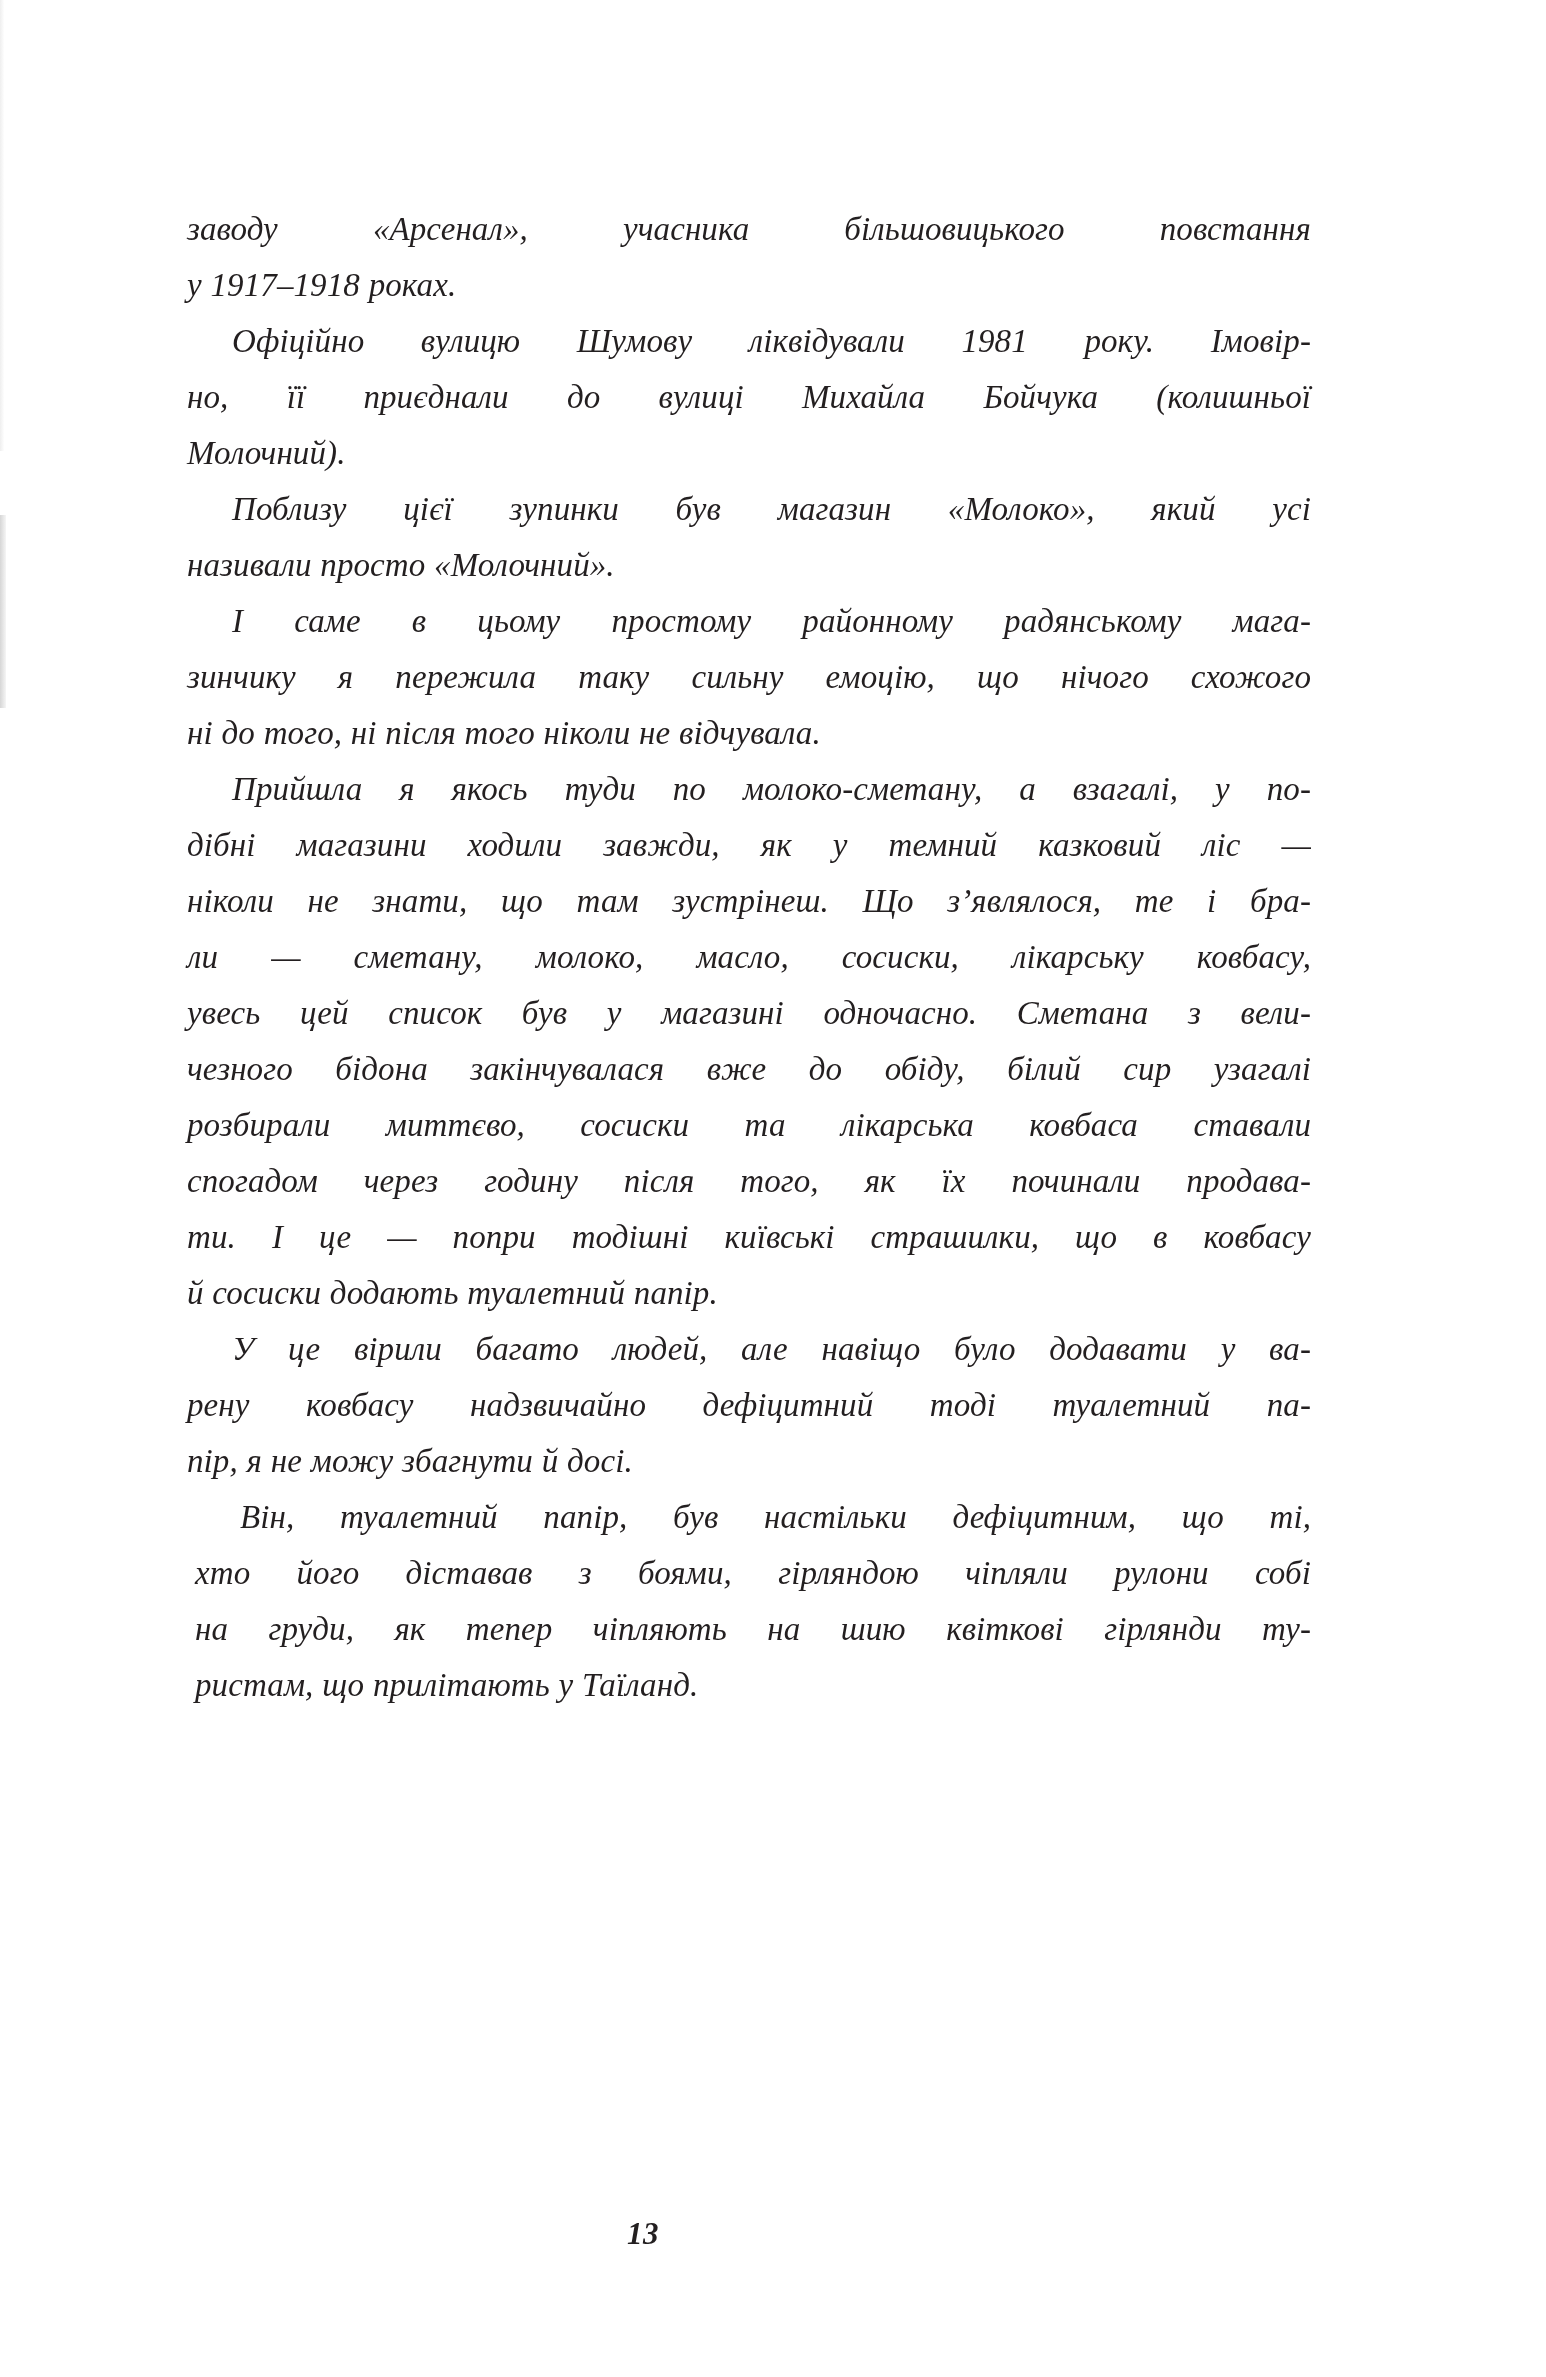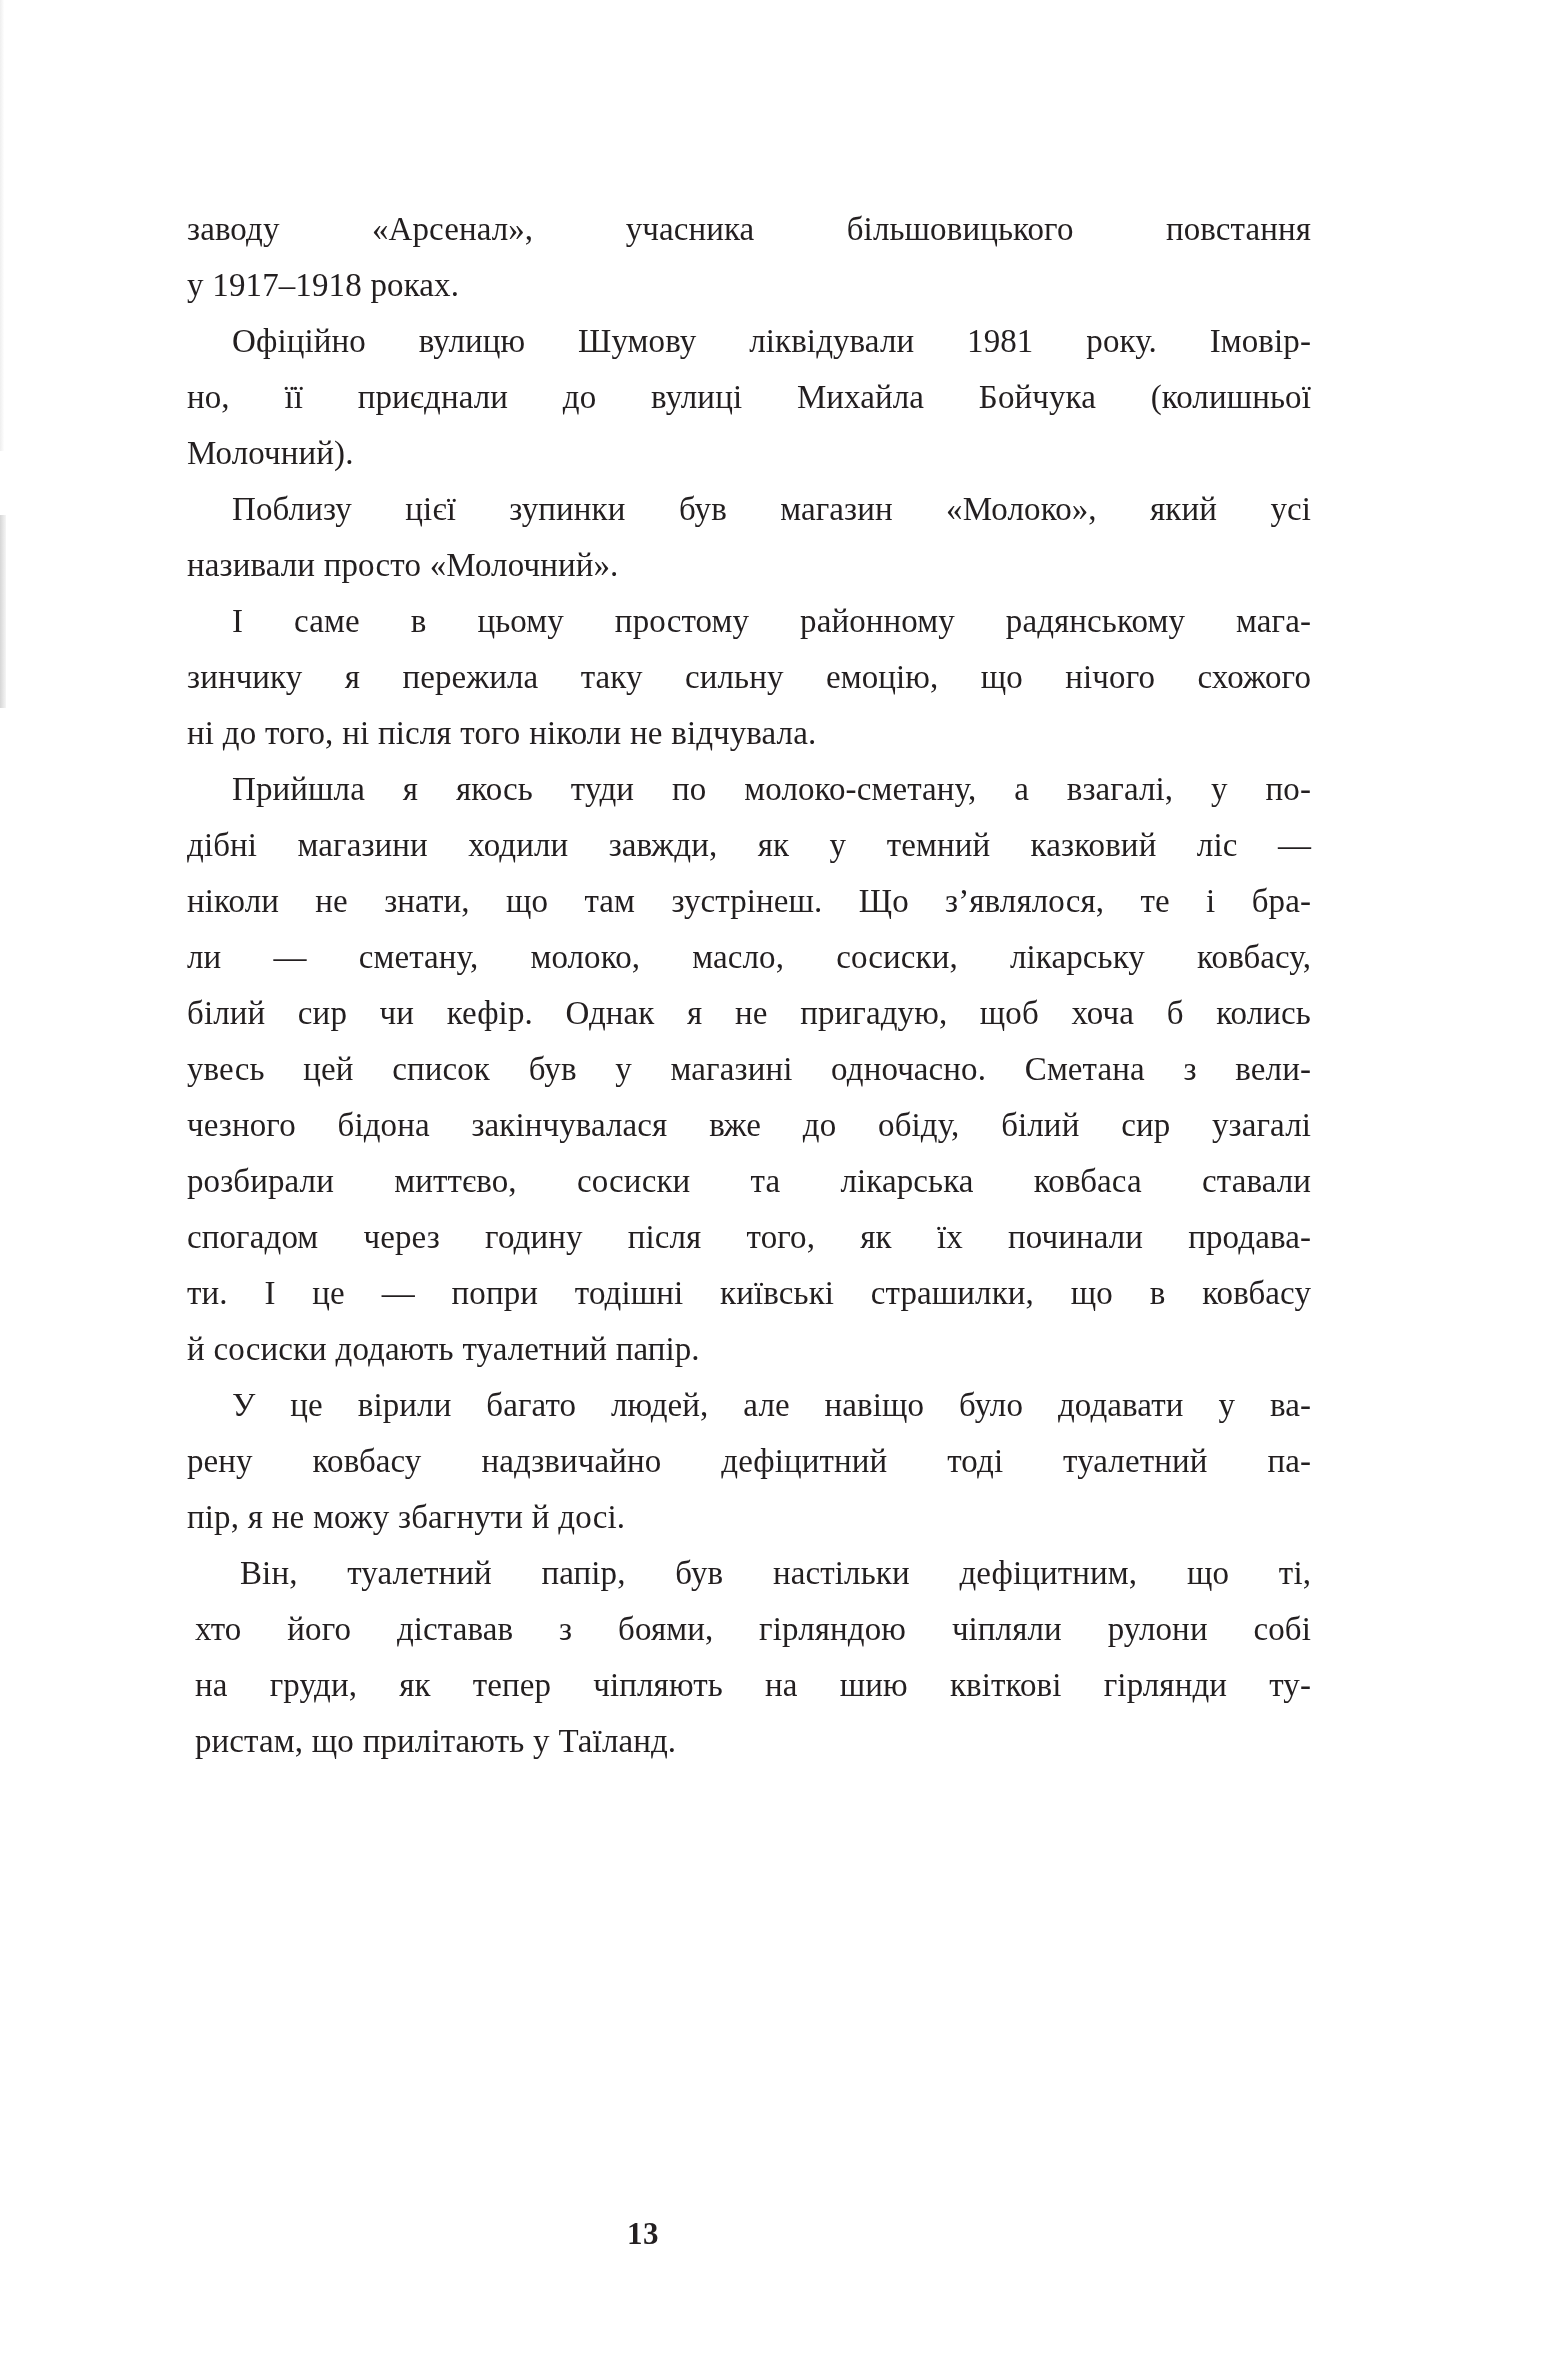--- a/index.html
+++ b/index.html
@@ -8,20 +8,21 @@
     padding: 0;
     background: #ffffff;
   }
   .page {
     position: relative;
     width: 1546px;
     height: 2377px;
     background: #ffffff;
     overflow: hidden;
     font-family: "Liberation Serif", "DejaVu Serif", serif;
+    font-style: italic;
   }
 
   
   .scan-edge-top {
     position: absolute;
     left: 0;
     top: 0;
     width: 4px;
     height: 451px;
     background: linear-gradient(to right, #e9e9e9, #fdfdfd);
@@ -112,21 +113,20 @@
       <p class="para" style="text-indent: 0px;">
         <span class="line justify indent">І саме в цьому простому районному радянському мага-</span>
         <span class="line justify">зинчику я пережила таку сильну емоцію, що нічого схожого</span>
         <span class="line">ні до того, ні після того ніколи не відчувала.</span>
       </p>
       <p class="para" style="text-indent: 0px;">
         <span class="line justify indent">Прийшла я якось туди по молоко-сметану, а взагалі, у по-</span>
         <span class="line justify">дібні магазини ходили завжди, як у темний казковий ліс —</span>
         <span class="line justify">ніколи не знати, що там зустрінеш. Що з’являлося, те і бра-</span>
         <span class="line justify">ли — сметану, молоко, масло, сосиски, лікарську ковбасу,</span>
-        <span class="line justify">білий сир чи кефір. Однак я не пригадую, щоб хоча б колись</span>
         <span class="line justify">увесь цей список був у магазині одночасно. Сметана з вели-</span>
         <span class="line justify">чезного бідона закінчувалася вже до обіду, білий сир узагалі</span>
         <span class="line justify">розбирали миттєво, сосиски та лікарська ковбаса ставали</span>
         <span class="line justify">спогадом через годину після того, як їх починали продава-</span>
         <span class="line justify">ти. І це — попри тодішні київські страшилки, що в ковбасу</span>
         <span class="line">й сосиски додають туалетний папір.</span>
       </p>
       <p class="para" style="text-indent: 0px;">
         <span class="line justify indent">У це вірили багато людей, але навіщо було додавати у ва-</span>
         <span class="line justify">рену ковбасу надзвичайно дефіцитний тоді туалетний па-</span>

